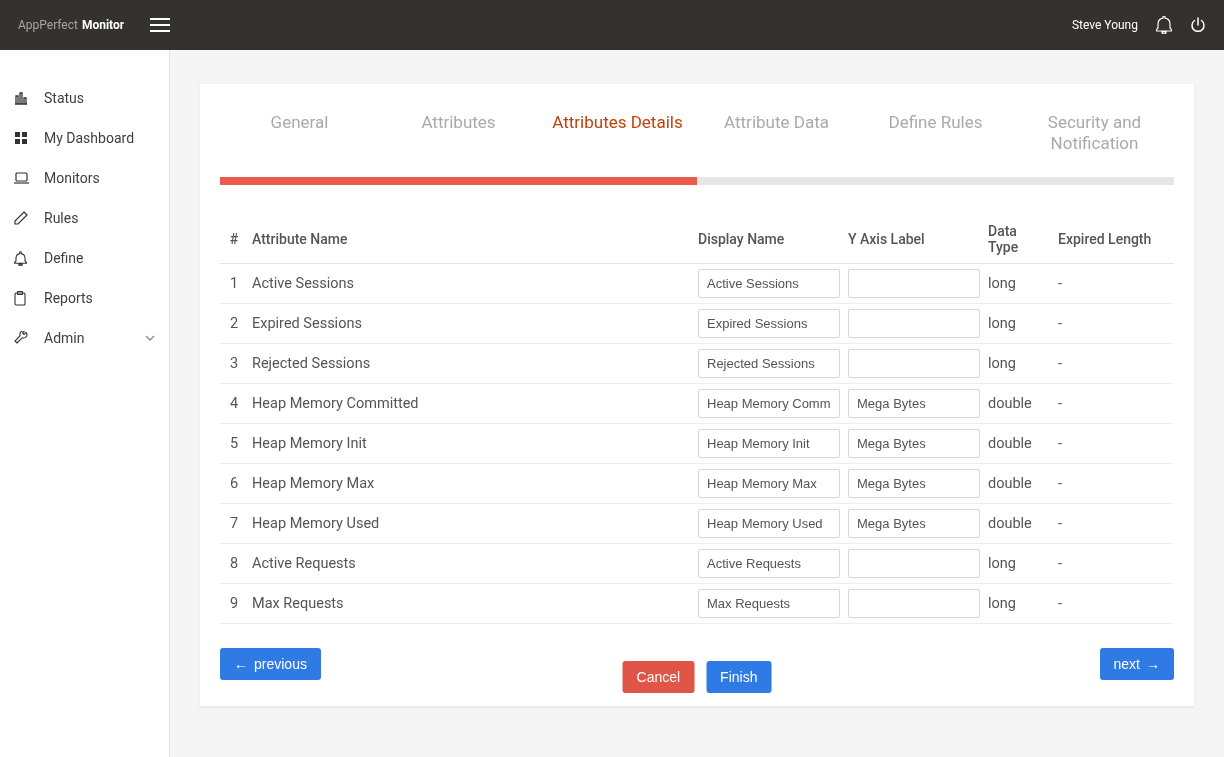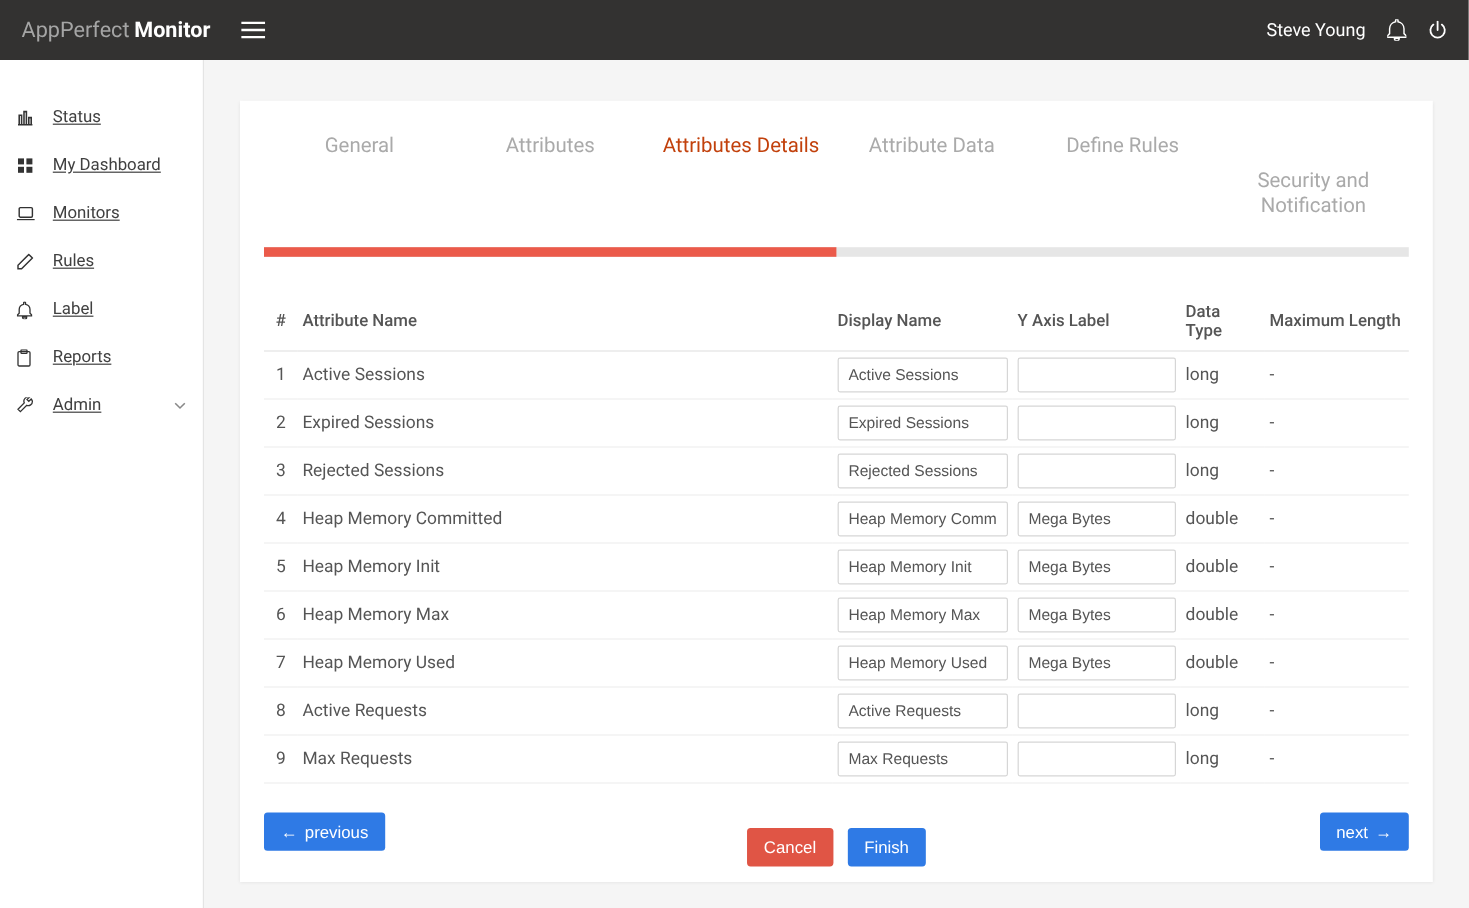--- a/index.html
+++ b/index.html
@@ -13,49 +13,49 @@
   
   .header {
     background: #333231;
     color: #fff;
     height: 50px;
     display: flex;
     align-items: center;
     padding: 0 18px;
   }
   .brand {
-    font-size: 18px;
+    font-size: 12px;
     font-weight: 300;
     display: flex;
     align-items: center;
   }
   .brand .light { color: #a5a5a5; font-weight: 400; }
   .brand .bold { font-weight: 700; margin-left: 4px; }
   .menu-icon { margin-left: 26px; cursor: pointer; display:flex; align-items:center;}
   .header-spacer { flex: 1; }
-  .user-area { display: flex; align-items: center; gap: 18px; font-size: 15px; }
+  .user-area { display: flex; align-items: center; gap: 18px; font-size: 12px; }
   .icon-btn { cursor: pointer; display:flex; align-items:center; }
   
   .layout { display: flex; height: calc(100% - 50px); }
   .sidebar {
     width: 170px;
     background: #fff;
     border-right: 1px solid #e4e4e4;
     padding-top: 28px;
   }
   .side-item {
     display: flex;
     align-items: center;
     padding: 12px 14px;
     cursor: pointer;
     color: #404040;
     font-size: 14px;
   }
   .side-item .s-icon { width: 22px; display:flex; align-items:center; }
-  .side-item .s-label { flex:1; margin-left: 8px; text-decoration: underline; }
+  .side-item .s-label { flex:1; margin-left: 8px; }
   .side-item .chev { color:#888; }
   
   .main { flex: 1; padding: 34px 12px 30px 30px; overflow:auto; }
   .card {
     background: #fff;
     box-shadow: 0 1px 3px rgba(0,0,0,0.08);
     width: 994px;
   }
   .card-title {
     padding: 20px 20px 18px;
@@ -72,21 +72,21 @@
   }
   .tab {
     font-size: 17px;
     color: #aaa;
     padding: 8px 4px 22px;
     cursor: pointer;
     text-align: center;
     flex:1;
   }
   .tab.active { color: #c2410c; }
-  .tab.multi { line-height: 1.25; margin-top: 29px; }
+  .tab.multi { line-height: 1.25; }
   .progress-wrap {
     padding: 0 20px;
   }
   .progress {
     height: 8px;
     background: #e6e6e6;
     position: relative;
     margin-bottom: 30px;
   }
   .progress-fill {
@@ -218,21 +218,21 @@
           </svg>
         </span>
         <span class="s-label">Rules</span>
       </div>
       <div class="side-item">
         <span class="s-icon">
           <svg width="13" height="15" viewBox="0 0 13 15">
             <path d="M6.5 15a1.7 1.7 0 0 0 1.7-1.7H4.8A1.7 1.7 0 0 0 6.5 15zM11 10V7a4.5 4.5 0 0 0-3.7-4.4V1.5a.8.8 0 1 0-1.6 0v1.1A4.5 4.5 0 0 0 2 7v3l-1.5 1.5v.8h12v-.8L11 10z" fill="none" stroke="#333" stroke-width="1.1"></path>
           </svg>
         </span>
-        <span class="s-label">Label</span>
+        <span class="s-label">Define</span>
       </div>
       <div class="side-item">
         <span class="s-icon">
           <svg width="12" height="15" viewBox="0 0 12 15">
             <rect x="1" y="2" width="10" height="12" rx="1" fill="none" stroke="#333" stroke-width="1.1"></rect>
             <rect x="3.5" y="0.5" width="5" height="3" rx="0.5" fill="none" stroke="#333" stroke-width="1.1"></rect>
           </svg>
         </span>
         <span class="s-label">Reports</span>
       </div>
@@ -268,21 +268,21 @@
       </div>
       <div class="table-wrap">
         <table>
           <thead>
             <tr>
               <th class="num">#</th>
               <th>Attribute Name</th>
               <th class="col-display">Display Name</th>
               <th class="col-yaxis">Y Axis Label</th>
               <th class="col-dtype">Data Type</th>
-              <th class="col-maxlen">Maximum Length</th>
+              <th class="col-maxlen">Expired Length</th>
             </tr>
           </thead>
           <tbody id="tbody">
               <tr>
                 <td class="num">1</td>
                 <td>Active Sessions</td>
                 <td class="col-display"><input type="text" value="Active Sessions" style=""></td>
                 <td class="col-yaxis"><input type="text" value="" style=""></td>
                 <td class="col-dtype">long</td>
                 <td class="col-maxlen">-</td>

